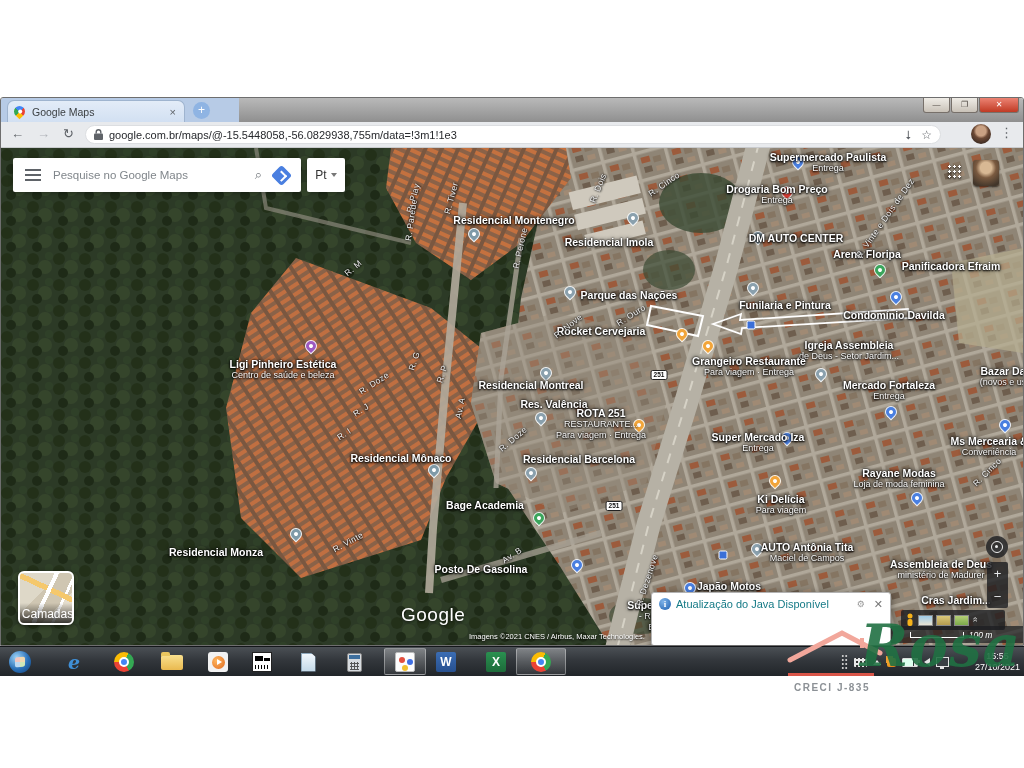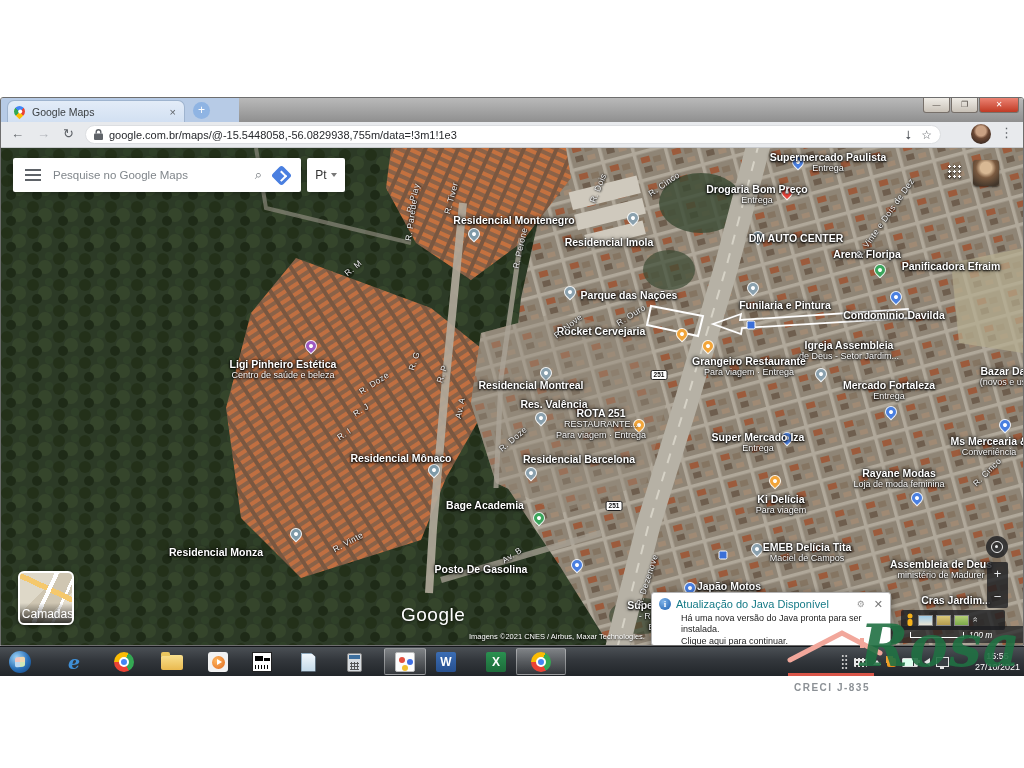--- a/index.html
+++ b/index.html
@@ -247,21 +247,21 @@
         <polygon points="712,176 740,166 739,172 907,161 909,170 741,180 740,186" fill="none" stroke="#ffffff" stroke-width="1.8"></polygon>
       </svg>
 
       <div class="overlay">
           <span class="pin" style="left: 797px; top: 20px; background: rgb(74, 127, 224);"></span>
           <div class="mlabel" style="left: 822px; top: 14px; padding-left: 10px;">
             <div class="l1">Supermercado Paulista</div>
             <div class="l2">Entrega</div>
           </div>
           <span class="pin" style="left: 786px; top: 50px; background: rgb(232, 69, 60);"></span>
-          <div class="mlabel" style="left: 756px; top: 46px; text-align: center;">
+          <div class="mlabel" style="left: 776px; top: 46px; text-align: center;">
             <div class="l1">Drogaria Bom Preço</div>
             <div class="l2">Entrega</div>
           </div>
           <span class="pin" style="left: 757px; top: 95px; background: rgb(138, 160, 173);"></span>
           <div class="mlabel" style="left: 795px; top: 90px;">
             <div class="l1">DM AUTO CENTER</div>
           </div>
           <span class="pin" style="left: 879px; top: 128px; background: rgb(59, 165, 92);"></span>
           <div class="mlabel" style="left: 866px; top: 106px;">
             <div class="l1">Arena Floripa</div>
@@ -362,21 +362,21 @@
             <div class="l1">Posto De Gasolina</div>
           </div>
           <span class="pin" style="left: 689px; top: 446px; background: rgb(74, 127, 224);"></span>
           <div class="mlabel" style="left: 663px; top: 468px;">
             <div class="l1">Supermercado</div>
             <div class="l2">- Rod. Eman</div>
             <div class="l2">Entrega</div>
           </div>
           <span class="pin" style="left: 756px; top: 407px; background: rgb(138, 160, 173);"></span>
           <div class="mlabel" style="left: 806px; top: 404px;">
-            <div class="l1">EMEB Delícia Tita</div>
+            <div class="l1">AUTO Antônia Tita</div>
             <div class="l2">Maciel de Campos</div>
           </div>
           <span class="pin" style="left: 916px; top: 356px; background: rgb(74, 127, 224);"></span>
           <div class="mlabel" style="left: 898px; top: 330px;">
             <div class="l1">Rayane Modas</div>
             <div class="l2">Loja de moda feminina</div>
           </div>
           <span class="pin" style="left: 774px; top: 339px; background: rgb(242, 165, 58);"></span>
           <div class="mlabel" style="left: 780px; top: 356px;">
             <div class="l1">Ki Delícia</div>
@@ -465,24 +465,20 @@
         <span class="collapse">»</span>
       </div>
 
       <div class="jpopup">
         <div class="jtitle">
           <span class="jinfo">i</span>
           <span class="jtext">Atualização do Java Disponível</span>
           <span class="jgear">⚙</span>
           <span class="jclose">✕</span>
         </div>
-        <div class="jbody">
-          <div>Há uma nova versão do Java pronta para ser instalada.</div>
-          <div>Clique aqui para continuar.</div>
-        </div>
       </div>
     </div>
   </div>
 
   <div class="taskbar">
     <span class="ti" style="left:8px">
         <span class="orb"></span>
       </span>
     <span class="ti" style="left:62px">
         <span class="ie">e</span>

